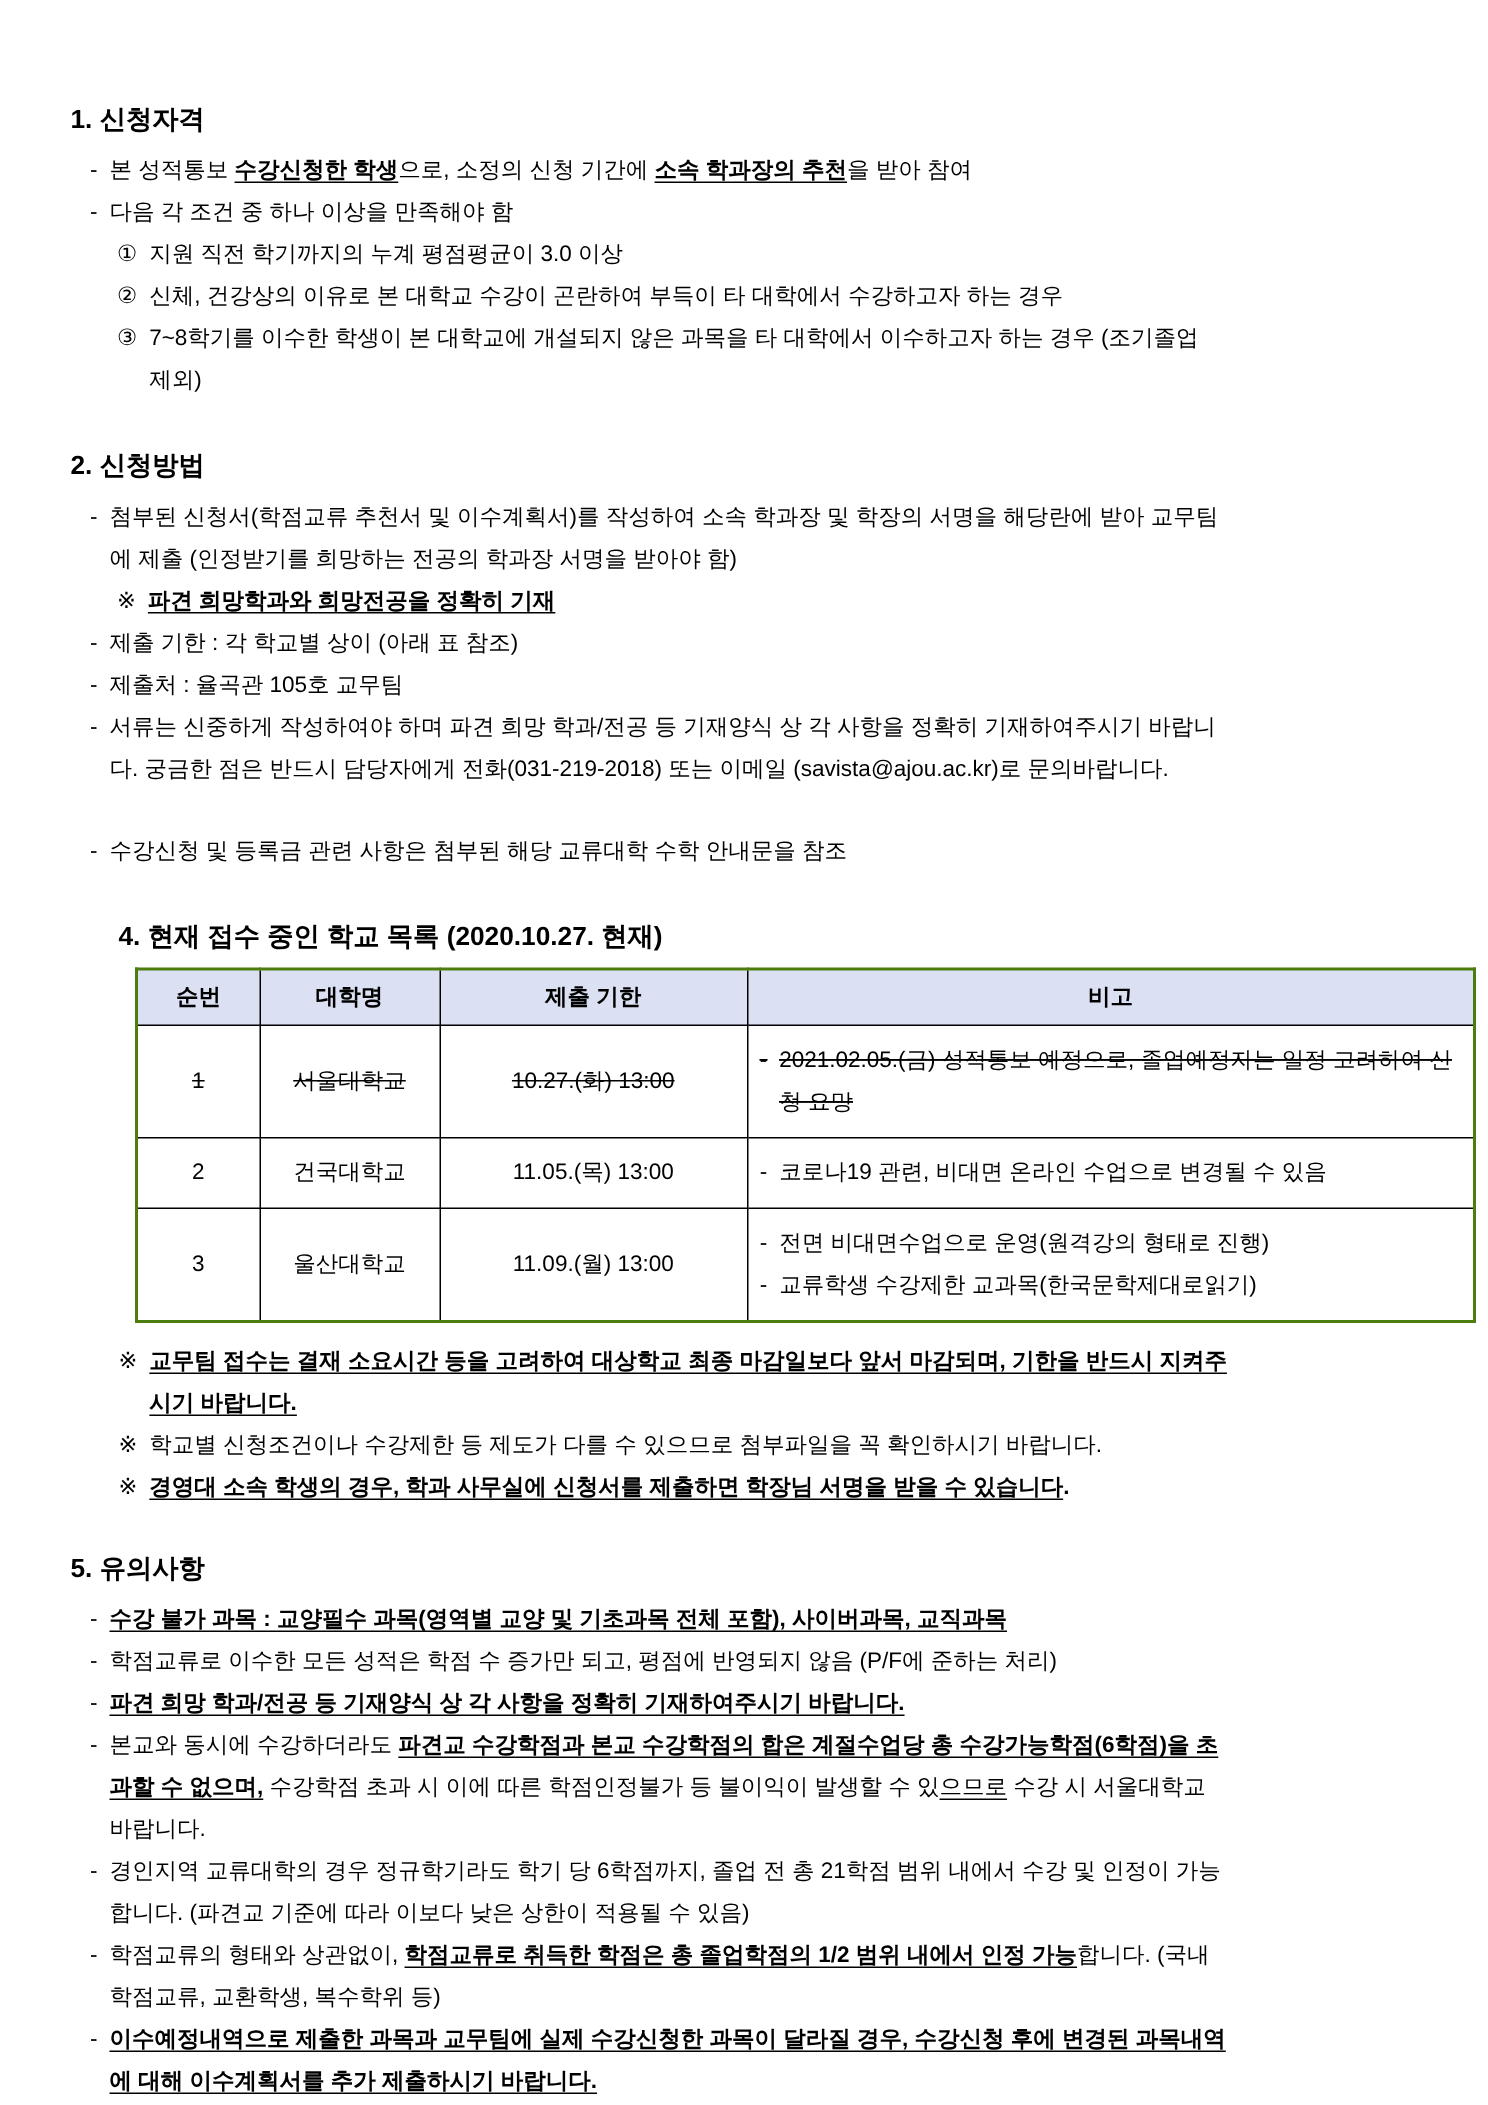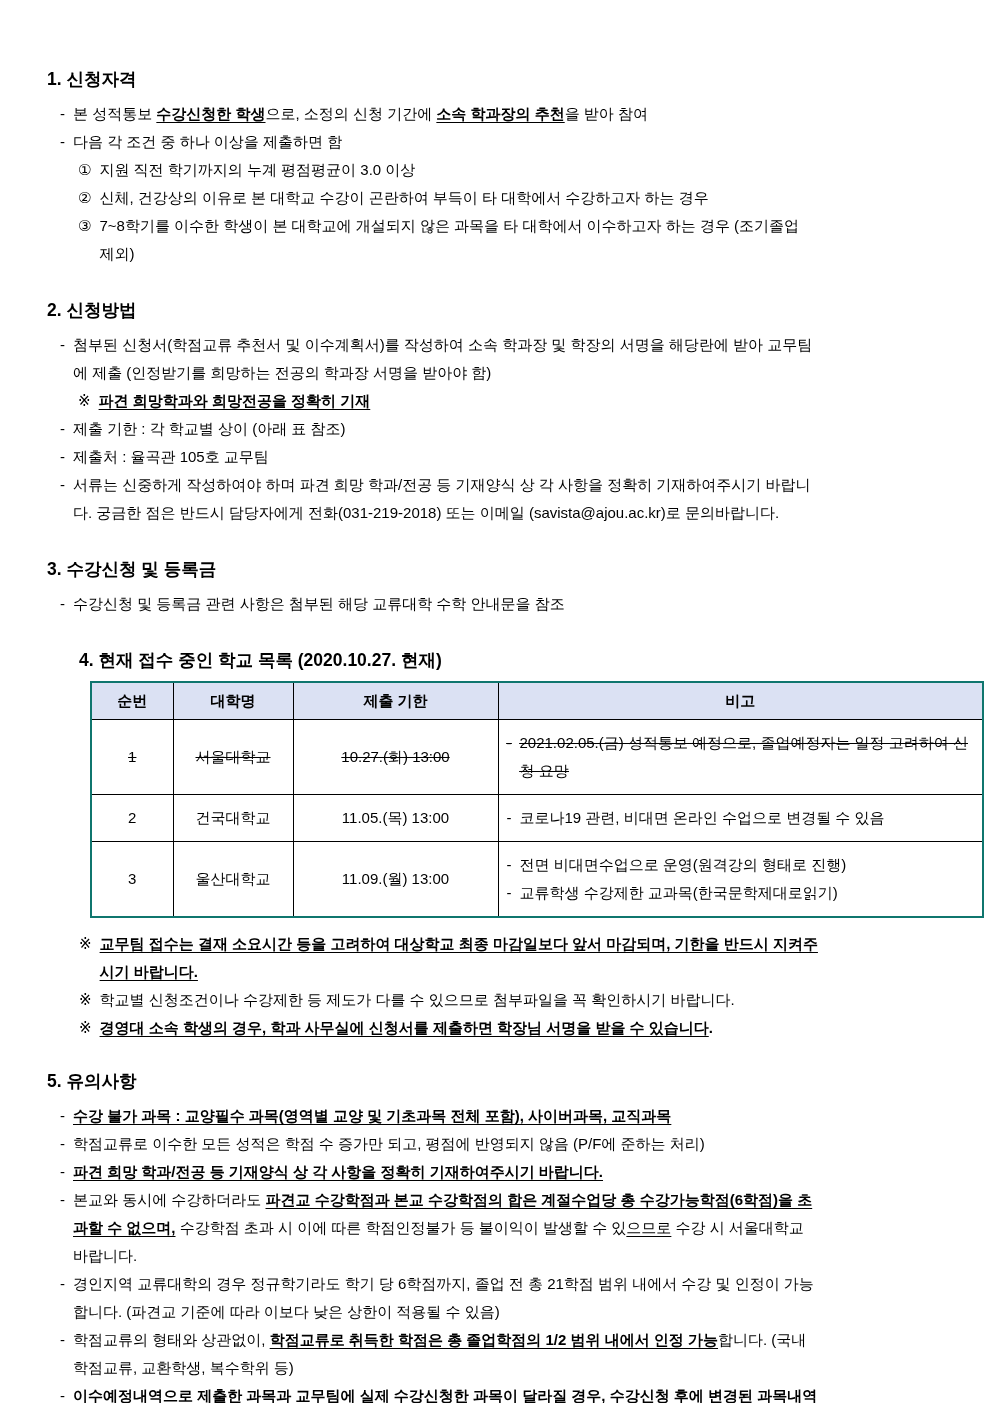--- a/index.html
+++ b/index.html
@@ -36,21 +36,21 @@
   .ind0 { padding-left: 0; }
   .ind1 { padding-left: 13px; }
   .ind2 { padding-left: 31px; }
   .b { font-weight: bold; }
   .u { text-decoration: underline; text-underline-offset: 3px; }
   
   table.schools {
     border-collapse: collapse;
     width: 894px;
     margin: 6px 0 12px 11px;
-    border: 2px solid #0f766e;
+    border: 2px solid #4d7c0f;
     table-layout: fixed;
   }
   table.schools th, table.schools td {
     border: 1px solid #000000;
     vertical-align: middle;
   }
   table.schools th {
     background: #dbe1f3;
     font-weight: bold;
     text-align: center;
@@ -70,21 +70,21 @@
 
   <section>
     <h2 class="sec-heading">1. 신청자격</h2>
     <div>
         <div class="item ind1">
           <span class="marker">-</span>
           <span class="itext"><span>본 성적통보 </span><span class="b u">수강신청한 학생</span><span>으로, 소정의 신청 기간에 </span><span class="b u">소속 학과장의 추천</span><span>을 받아 참여</span></span>
         </div>
         <div class="item ind1">
           <span class="marker">-</span>
-          <span class="itext"><span>다음 각 조건 중 하나 이상을 제출하면 함</span></span>
+          <span class="itext"><span>다음 각 조건 중 하나 이상을 만족해야 함</span></span>
         </div>
         <div class="item ind2">
           <span class="marker">①</span>
           <span class="itext"><span>지원 직전 학기까지의 누계 평점평균이 3.0 이상</span></span>
         </div>
         <div class="item ind2">
           <span class="marker">②</span>
           <span class="itext"><span>신체, 건강상의 이유로 본 대학교 수강이 곤란하여 부득이 타 대학에서 수강하고자 하는 경우</span></span>
         </div>
         <div class="item ind2">
@@ -114,21 +114,20 @@
           <span class="itext"><span>제출처 : 율곡관 105호 교무팀</span></span>
         </div>
         <div class="item ind1">
           <span class="marker">-</span>
           <span class="itext"><span>서류는 신중하게 작성하여야 하며 파견 희망 학과/전공 등 기재양식 상 각 사항을 정확히 기재하여주시기 바랍니다. 궁금한 점은 반드시 담당자에게 전화(031-219-2018) 또는 이메일 (savista@ajou.ac.kr)로 문의바랍니다.</span></span>
         </div>
       </div>
   </section>
 
   <section>
-    <h2 class="sec-heading">3. 수강신청 및 등록금</h2>
     <div>
         <div class="item ind1">
           <span class="marker">-</span>
           <span class="itext"><span>수강신청 및 등록금 관련 사항은 첨부된 해당 교류대학 수학 안내문을 참조</span></span>
         </div>
       </div>
   </section>
 
   <section style="margin-bottom:24px;margin-left:32px;">
     <h2 class="sec-heading">4. 현재 접수 중인 학교 목록 (2020.10.27. 현재)</h2>

